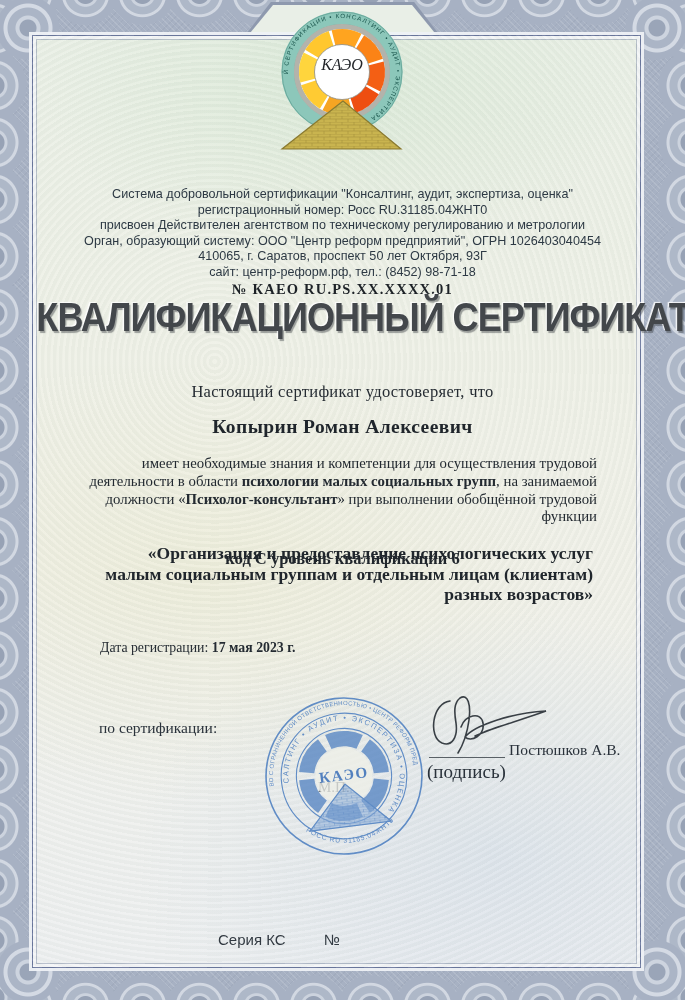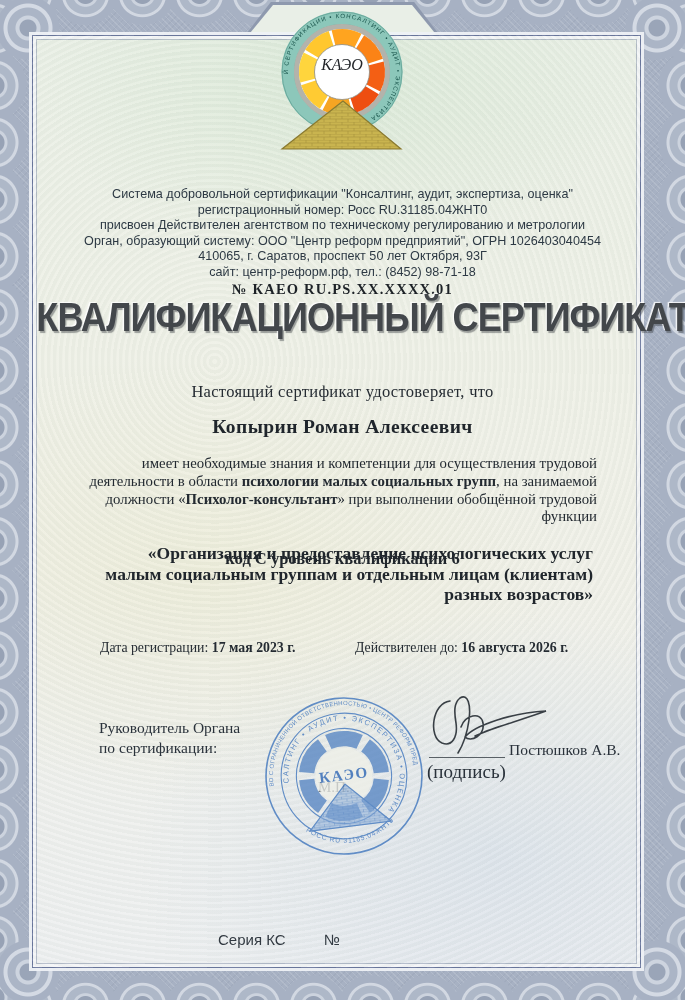--- a/index.html
+++ b/index.html
@@ -157,24 +157,22 @@
 
   <div class="abs centered intro-line">Настоящий сертификат удостоверяет, что</div>
   <div class="abs centered holder-name">Копырин Роман Алексеевич</div>
 
   <div class="abs body-par"><span>имеет необходимые знания и компетенции для осуществления трудовой деятельности в области </span><span class="b">психологии малых социальных групп</span><span>, на занимаемой должности «</span><span class="b">Психолог-консультант</span><span>» при выполнении обобщённой трудовой функции</span></div>
 
   <div class="abs centered code-line">код С уровень квалификации 6</div>
   <div class="abs func-quote">«Организация и предоставление психологических услуг малым социальным группам и отдельным лицам (клиентам) разных возрастов»</div>
 
   <div class="abs date-reg"><span>Дата регистрации: </span><span class="b">17 мая 2023 г.</span></div>
-  <div class="abs date-valid"><span>Действителен до: </span><span class="b">16 августа 2026 г.</span></div>
 
   <div class="abs head-cert">
-    <div>Руководитель Органа</div>
     <div>по сертификации:</div>
   </div>
 
   <div class="abs mp-mark">М.П.</div>
 
   <svg class="stamp" viewBox="0 0 160 160">
     <g stroke="#4a7dc0" fill="none">
       <circle cx="80" cy="80" r="77" stroke-width="1.6"></circle>
       <circle cx="80" cy="80" r="62" stroke-width="1.1"></circle>
       <circle cx="80" cy="80" r="47" stroke-width="1.1"></circle>

